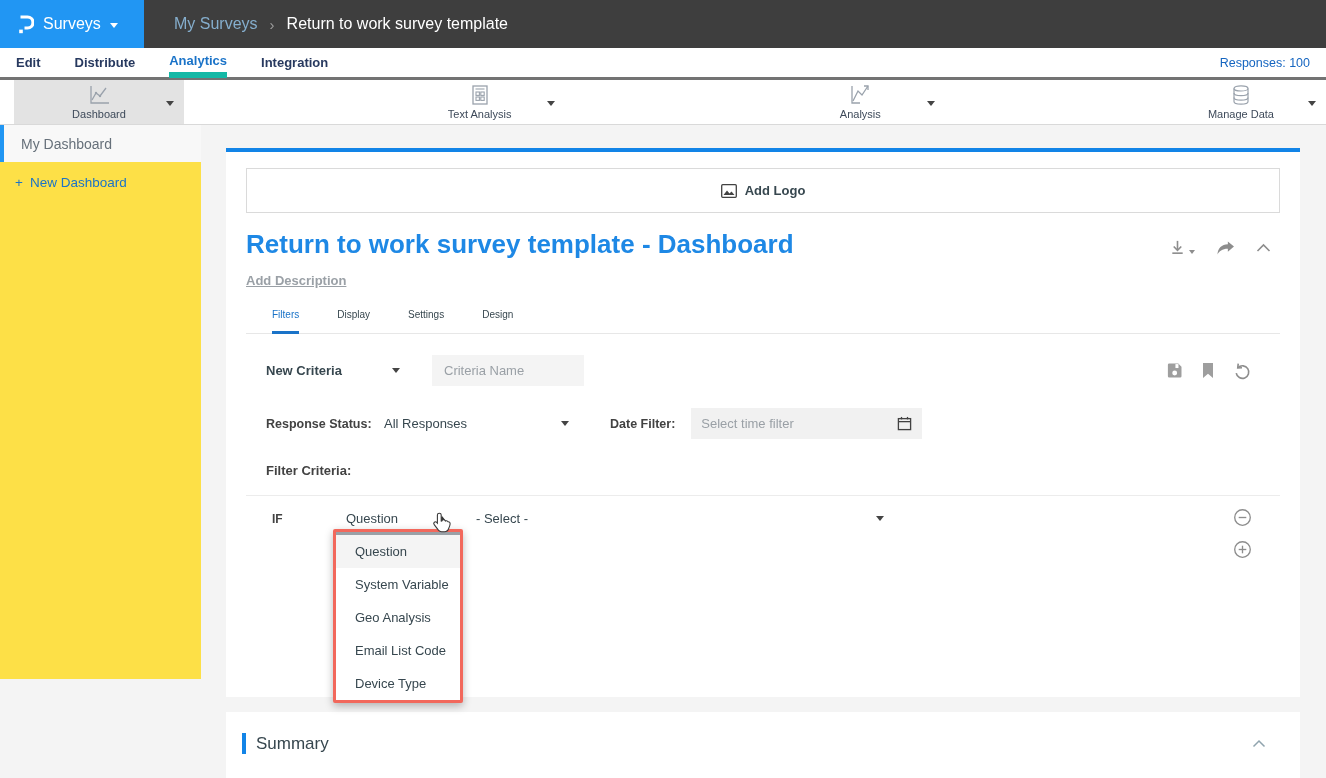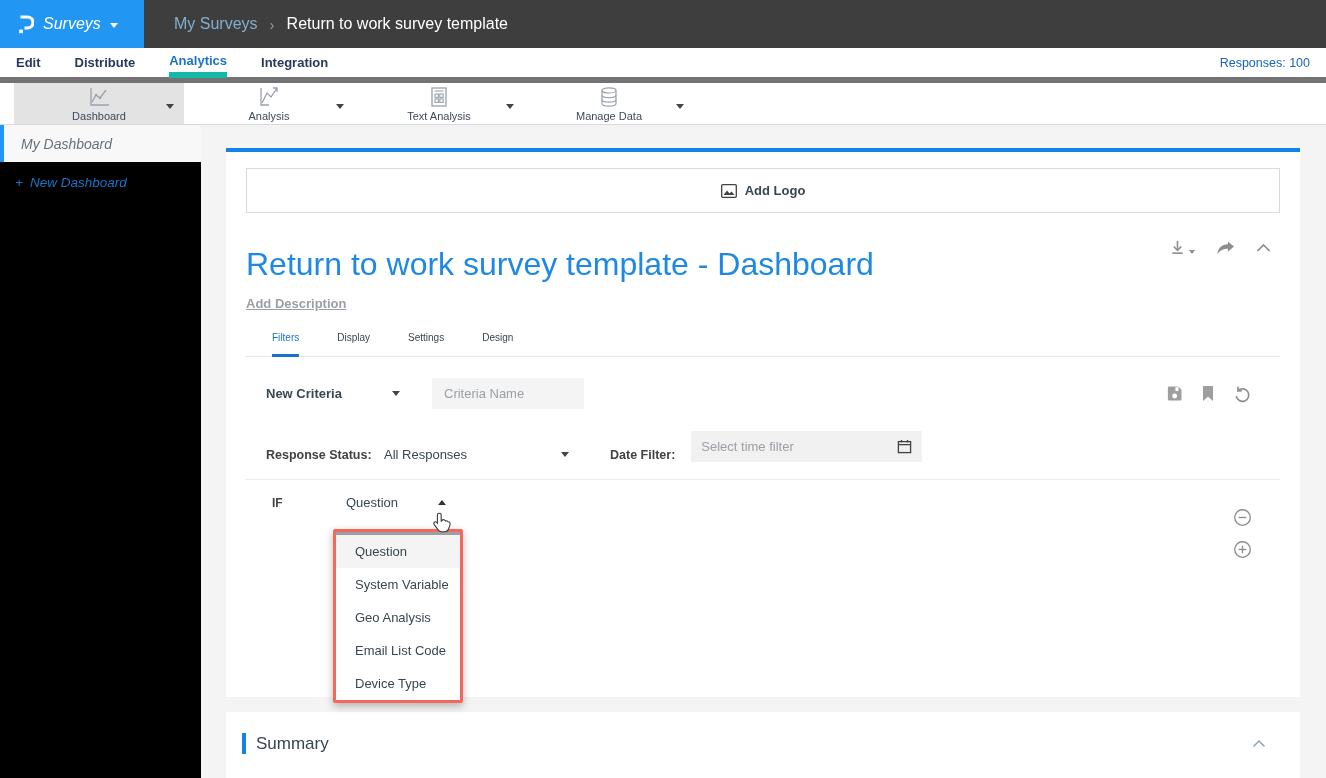--- a/index.html
+++ b/index.html
@@ -7,70 +7,70 @@
   body {
     font-family:"Liberation Sans", sans-serif;
     background:#f4f4f4;
     position:relative;
     overflow:hidden;
     color:#37474f;
   }
   
   .topbar { position:absolute; top:0; left:0; width:1326px; height:48px; background:#3e3e3e; display:flex; align-items:center; z-index:10; }
   .logo-block { width:144px; height:48px; background:#2196f3; display:flex; align-items:center; padding-left:16px; gap:9px; cursor:pointer; }
-  .product-label { color:#fff; font-size:16px; font-weight:500;font-style:italic; }
+  .product-label { color:#fff; font-size:16px; font-weight:500; }
   .caret-down { width:0; height:0; border-left:4px solid transparent; border-right:4px solid transparent; border-top:5px solid currentColor; display:inline-block; }
   .caret-up { width:0; height:0; border-left:4px solid transparent; border-right:4px solid transparent; border-bottom:5px solid currentColor; display:inline-block; }
   .logo-block .caret-down { color:#fff; margin-top:2px; }
   .breadcrumb { display:flex; align-items:center; gap:12px; padding-left:30px; }
   .crumb-parent { color:#85aecd; font-size:16px; cursor:pointer; }
   .crumb-sep { color:#9e9e9e; font-size:15px; }
   .crumb-current { color:#ffffff; font-size:16px; }
   .topbar-right { margin-left:auto; display:flex; align-items:center; gap:12px; padding-right:14px; }
   .circle-icon { width:30px; height:30px; border-radius:50%; border:2px solid #f2f2f2; display:flex; align-items:center; justify-content:center; color:#fff; cursor:pointer; }
   .help-glyph { font-size:15px; font-weight:bold; color:#fff; }
   .upgrade-btn { height:30px; border:none; border-radius:16px; background:#ffa000; color:#fff; font-size:13px; font-weight:bold; padding:0 18px; cursor:pointer; font-family:inherit; }
   .avatar { width:30px; height:30px; border-radius:50%; background:radial-gradient(circle at 50% 38%, #c89a6f 0%, #9a6f48 34%, #3a3330 62%, #23201e 100%); border:2px solid #e9e9e9; cursor:pointer; }
   
   .nav-row { position:absolute; top:48px; left:0; width:1326px; height:29px; background:#fff; display:flex; align-items:center; padding:0 16px; z-index:9; }
   .nav-items { display:flex; gap:34px; align-items:center; }
   .nav-item { font-size:13px; font-weight:600; color:#27395f; cursor:pointer; padding:5px 0 4px; border-bottom:2px solid transparent; }
   .nav-item.active { color:#1a73c8; border-bottom:6px solid #14b8a6; }
   .responses { margin-left:auto; font-size:12.5px; font-weight:400; color:#1565c0; }
   
-  .toolbar { position:absolute; top:77px; left:0; width:1326px; height:48px; background:#fff; border-top:6px solid #737373; border-bottom:1px solid #d9d9d9; display:flex; padding-left:14px; z-index:8; }
+  .toolbar { position:absolute; top:77px; left:0; width:1326px; height:48px; background:#fff; border-top:3px solid #737373; border-bottom:1px solid #d9d9d9; display:flex; padding-left:14px; z-index:8;justify-content:space-between; }
   .tool-cell { width:170px; height:100%; position:relative; display:flex; flex-direction:column; align-items:center; justify-content:center; cursor:pointer; }
   .tool-cell.active { background:#e3e3e3; }
   .tool-label { font-size:11px; color:#3e4a5a; margin-top:2px; }
   .tool-cell .caret-down { position:absolute; right:10px; top:21px; color:#444; }
   .tool-icon { height:22px; display:flex; align-items:flex-end; }
   
-  .sidebar { position:absolute; top:125px; left:0; width:201px; height:653px; background:#000000; z-index:5;font-style:italic; }
+  .sidebar { position:absolute; top:125px; left:0; width:201px; height:554px; background:#fde047; z-index:5; }
   .sidebar-item { height:37px; background:#f8f8f8; border-left:4px solid #2196f3; display:flex; align-items:center; padding-left:17px; font-size:14px; color:#66707a; cursor:pointer; }
   .new-dashboard { margin-top:13px; padding-left:15px; display:flex; gap:7px; align-items:center; font-size:13.5px; color:#1a73c8; cursor:pointer; }
   
   .card1 { position:absolute; left:226px; top:148px; width:1074px; height:549px; background:#fff; border-top:4px solid #1284e7; z-index:4; }
   .logo-box { margin:16px 20px 0; height:45px; border:1px solid #dadada; display:flex; align-items:center; justify-content:center; gap:8px; cursor:pointer; }
   .logo-box-label { font-size:13px; font-weight:600; color:#37474f; }
   .title-row { display:flex; margin:16px 20px 0; align-items:flex-start; }
-  .page-title { font-size:32px; font-weight:400; color:#1e88e5; cursor:text;margin-top:17px; }
+  .page-title { font-size:26px; font-weight:700; color:#1e88e5; cursor:text; }
   .title-icons { margin-left:auto; display:flex; gap:21px; align-items:center; padding:10px 9px 0 0; }
   .icon-btn { cursor:pointer; display:flex; align-items:center; gap:3px; color:#8d8d8d; }
   .desc { margin:13px 20px 0; font-size:13px; font-weight:600; color:#9aa0a6; cursor:text;text-decoration:underline; }
   .tabs { margin:21px 20px 0; padding-left:26px; display:flex; gap:38px; border-bottom:1px solid #e7e7e7; }
   .tab { font-size:10px; color:#37474f; padding-bottom:11px; border-bottom:3px solid transparent; margin-bottom:-1px; cursor:pointer; }
   .tab.active { color:#1a73c8; border-bottom-color:#1a73c8; }
   .criteria-row { margin:21px 0 0 40px; display:flex; align-items:center; }
   .select-box { display:flex; align-items:center; justify-content:space-between; font-size:13px; color:#37474f; cursor:pointer; }
   .select-box .caret-down { color:#444; }
   .nc-select { width:134px; font-weight:600; }
   .text-input { margin-left:32px; width:152px; height:31px; background:#f4f4f4; border:none; outline:none; padding:0 12px; font-size:13px; font-family:inherit; color:#37474f; }
   .text-input::placeholder { color:#9aa0a6; }
   .criteria-icons { margin-left:auto; display:flex; gap:18px; align-items:center; padding-right:49px; }
-  .response-row { margin:22px 0 0 40px; display:flex; align-items:flex-end; }
+  .response-row { margin:22px 0 0 40px; display:flex; align-items:center; }
   .field-label { font-size:12.5px; font-weight:600; color:#424242; }
   .rs-label { width:118px; }
   .rs-select { width:185px; }
   .df-label { margin-left:41px; }
   .date-input-wrap { margin-left:16px; width:231px; height:31px; background:#f1f1f1; display:flex; align-items:center; padding:0 10px; cursor:pointer; }
   .date-placeholder { font-size:13px; color:#9aa0a6; flex:1; }
   .fc-label { margin:24px 0 0 40px; font-size:13px; font-weight:600; color:#424242; }
   .divider { margin:17px 20px 0; border-top:1px solid #ececec; }
   .if-row { margin:15px 0 0 46px; display:flex; align-items:center; }
   .if-label { font-size:12px; font-weight:700; color:#424242; width:18px; }
@@ -133,41 +133,41 @@
         <polyline points="5,16 9,9 13,12 19,4" fill="none" stroke="#9aa2ac" stroke-width="1.3"></polyline>
         <circle cx="9" cy="9" r="1.2" fill="#9aa2ac"></circle>
           <circle cx="13" cy="12" r="1.2" fill="#9aa2ac"></circle>
       </svg>
     </span>
     <span class="tool-label">Dashboard</span>
     <span class="caret-down"></span>
   </div>
   <div class="tool-cell">
     <span class="tool-icon">
-      <svg width="24" height="22" viewBox="0 0 24 22">
-        <path d="M4 2 V19 H12" fill="none" stroke="#9aa2ac" stroke-width="1.3"></path>
-        <polyline points="5,17 10,7 14,11 20,2" fill="none" stroke="#9aa2ac" stroke-width="1.3"></polyline>
-        <polyline points="16,2 20,2 20,6" fill="none" stroke="#9aa2ac" stroke-width="1.3"></polyline>
-      </svg>
-    </span>
-    <span class="tool-label">Analysis</span>
-    <span class="caret-down"></span>
-  </div>
-  <div class="tool-cell">
-    <span class="tool-icon">
       <svg width="22" height="22" viewBox="0 0 22 22">
         <rect x="4" y="2" width="14" height="18" fill="none" stroke="#9aa2ac" stroke-width="1.3"></rect>
         <line x1="6.5" y1="5" x2="15.5" y2="5" stroke="#9aa2ac" stroke-width="1.1"></line>
         <rect x="7" y="8" width="3.4" height="3.4" fill="none" stroke="#9aa2ac" stroke-width="1.1"></rect>
         <rect x="11.8" y="8" width="3.4" height="3.4" fill="none" stroke="#9aa2ac" stroke-width="1.1"></rect>
         <rect x="7" y="13" width="3.4" height="3.4" fill="none" stroke="#9aa2ac" stroke-width="1.1"></rect>
         <rect x="11.8" y="13" width="3.4" height="3.4" fill="none" stroke="#9aa2ac" stroke-width="1.1"></rect>
       </svg>
     </span>
     <span class="tool-label">Text Analysis</span>
+    <span class="caret-down"></span>
+  </div>
+  <div class="tool-cell">
+    <span class="tool-icon">
+      <svg width="24" height="22" viewBox="0 0 24 22">
+        <path d="M4 2 V19 H12" fill="none" stroke="#9aa2ac" stroke-width="1.3"></path>
+        <polyline points="5,17 10,7 14,11 20,2" fill="none" stroke="#9aa2ac" stroke-width="1.3"></polyline>
+        <polyline points="16,2 20,2 20,6" fill="none" stroke="#9aa2ac" stroke-width="1.3"></polyline>
+      </svg>
+    </span>
+    <span class="tool-label">Analysis</span>
     <span class="caret-down"></span>
   </div>
   <div class="tool-cell">
     <span class="tool-icon">
       <svg width="22" height="22" viewBox="0 0 22 22">
         <ellipse cx="11" cy="4.4" rx="7" ry="2.6" fill="none" stroke="#9aa2ac" stroke-width="1.2"></ellipse>
         <path d="M4 4.4 V17.6 c0 1.4 3.1 2.6 7 2.6 s7-1.2 7-2.6 V4.4" fill="none" stroke="#9aa2ac" stroke-width="1.2"></path>
         <path d="M4 9 c0 1.4 3.1 2.6 7 2.6 s7-1.2 7-2.6" fill="none" stroke="#9aa2ac" stroke-width="1.2"></path>
         <path d="M4 13.5 c0 1.4 3.1 2.6 7 2.6 s7-1.2 7-2.6" fill="none" stroke="#9aa2ac" stroke-width="1.2"></path>
       </svg>
@@ -272,27 +272,32 @@
         <svg width="15" height="15" viewBox="0 0 16 16">
           <rect x="1.5" y="2.8" width="13" height="11.7" fill="none" stroke="#424242" stroke-width="1.4"></rect>
           <line x1="1.5" y1="6" x2="14.5" y2="6" stroke="#424242" stroke-width="1.4"></line>
           <line x1="4.8" y1="1" x2="4.8" y2="3.6" stroke="#424242" stroke-width="1.4"></line>
           <line x1="11.2" y1="1" x2="11.2" y2="3.6" stroke="#424242" stroke-width="1.4"></line>
         </svg>
       </span>
     </div>
   </div>
 
+  <div class="fc-label">Filter Criteria:</div>
   <div class="divider"></div>
 
   <div class="if-row">
     <span class="if-label">IF</span>
     <div class="select-box q-select">
       <span>Question</span>
       <span class="caret-up"></span>
+    </div>
+    <div class="select-box big-select">
+      <span>- Select -</span>
+      <span class="caret-down"></span>
     </div>
   </div>
 
   <span class="circle-btn circle-minus">
     <svg width="19" height="19" viewBox="0 0 20 20">
       <circle cx="10" cy="10" r="8.2" fill="none" stroke="#8d8d8d" stroke-width="1.4"></circle>
       <line x1="6" y1="10" x2="14" y2="10" stroke="#8d8d8d" stroke-width="1.4"></line>
     </svg>
   </span>
   <span class="circle-btn circle-plus">

